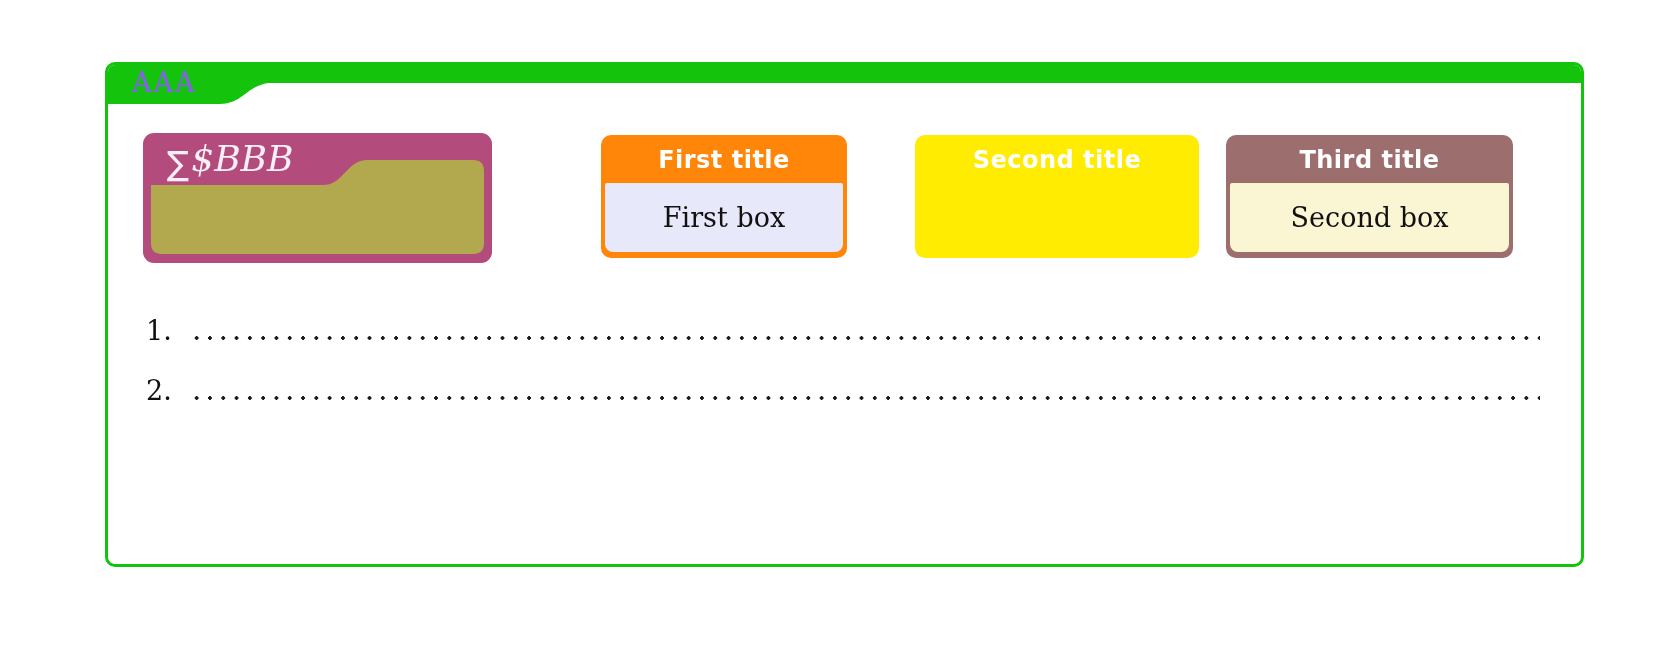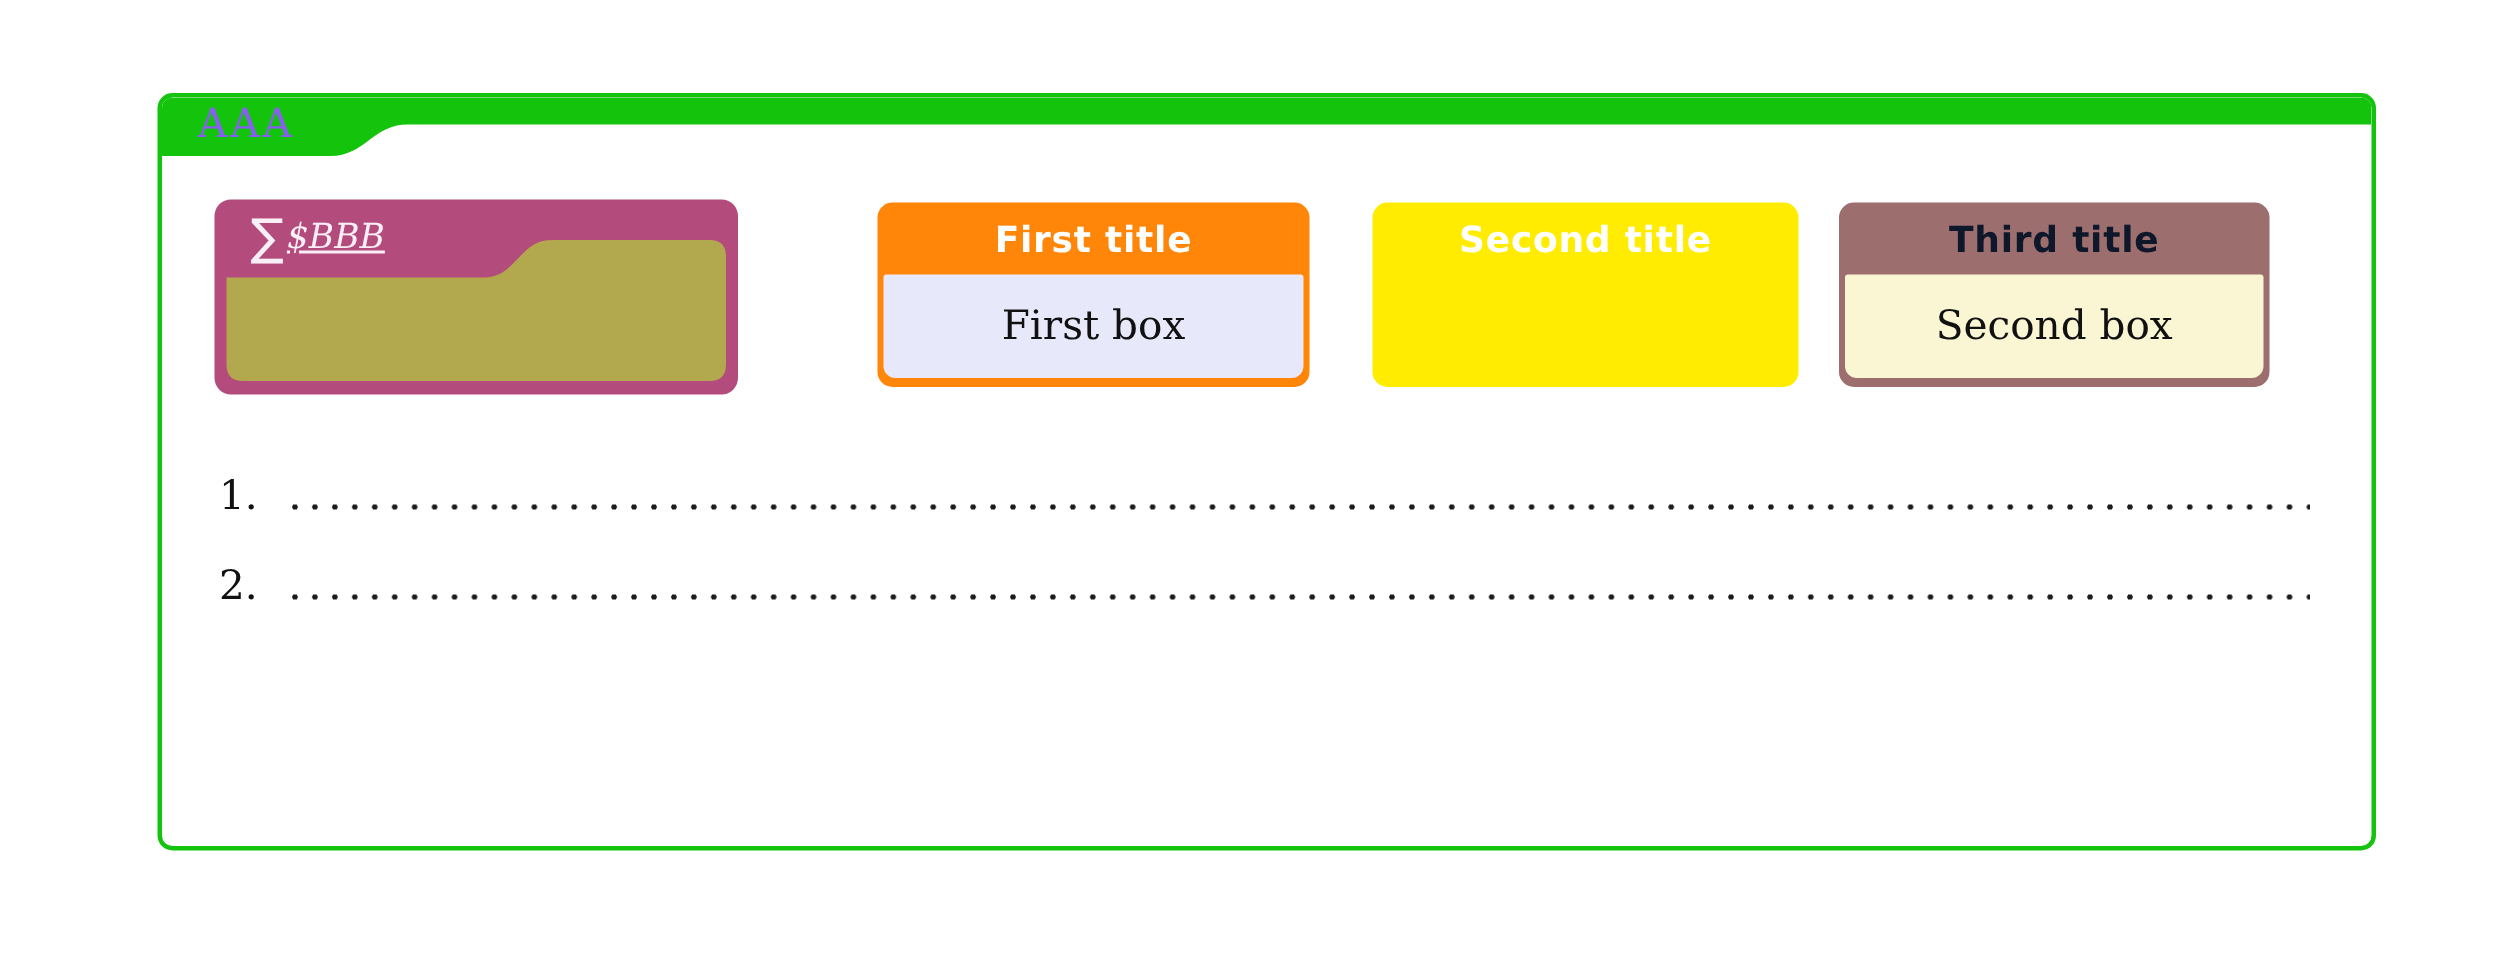--- a/index.html
+++ b/index.html
@@ -48,23 +48,22 @@
     white-space: nowrap;
   }
   .sum-symbol {
     font-family: "DejaVu Sans", sans-serif;
     font-size: 33px;
     vertical-align: -4px;
   }
   .sum-label {
     font-family: "DejaVu Serif", serif;
     font-style: italic;
-    font-size: 23px;
+    font-size: 36px;
     margin-left: 2px;
-    text-decoration: underline;
   }
   
   .card {
     position: absolute;
     top: 70px;
     height: 123px;
     border-radius: 10px;
     box-sizing: border-box;
   }
   .card-title {
@@ -84,21 +83,21 @@
     left: 4px; right: 4px; top: 48px; bottom: 6px;
     border-radius: 2px 2px 8px 8px;
     display: flex;
     align-items: center;
     justify-content: center;
     font-family: "DejaVu Serif", serif;
     font-size: 27px;
     color: #111111;
     text-align: right;
   }
-  .card1 { left: 477px; width: 288px; }
+  .card1 { left: 493px; width: 246px; }
   .card2 { left: 807px; width: 284px; }
   .card3 { left: 1118px; width: 287px; }
   
   .qline {
     position: absolute;
     left: 38px; right: 41px;
     height: 30px;
     display: flex;
     align-items: flex-start;
   }
@@ -144,21 +143,21 @@
     <div class="card card1" style="background-color: rgb(255, 134, 9);">
       <div class="card-title" style="color: rgb(255, 255, 255);">First title</div>
       <div class="card-body" style="background-color: rgb(232, 232, 251);">First box</div>
     </div>
 
     <div class="card card2" style="background-color: rgb(255, 236, 0);">
       <div class="card-title" style="color: rgb(255, 255, 255);">Second title</div>
     </div>
 
     <div class="card card3" style="background-color: rgb(157, 110, 110);">
-      <div class="card-title" style="color: #0f172a;">Third title</div>
+      <div class="card-title" style="color: #ffffff;">Third title</div>
       <div class="card-body" style="background-color: rgb(250, 245, 211);">Second box</div>
     </div>
 
     <div class="qline qline1">
       <span class="qnum" style="color: rgb(17, 17, 17);">1.</span>
       <span class="qleader"></span>
     </div>
     <div class="qline qline2">
       <span class="qnum" style="color: rgb(17, 17, 17);">2.</span>
       <span class="qleader"></span>

